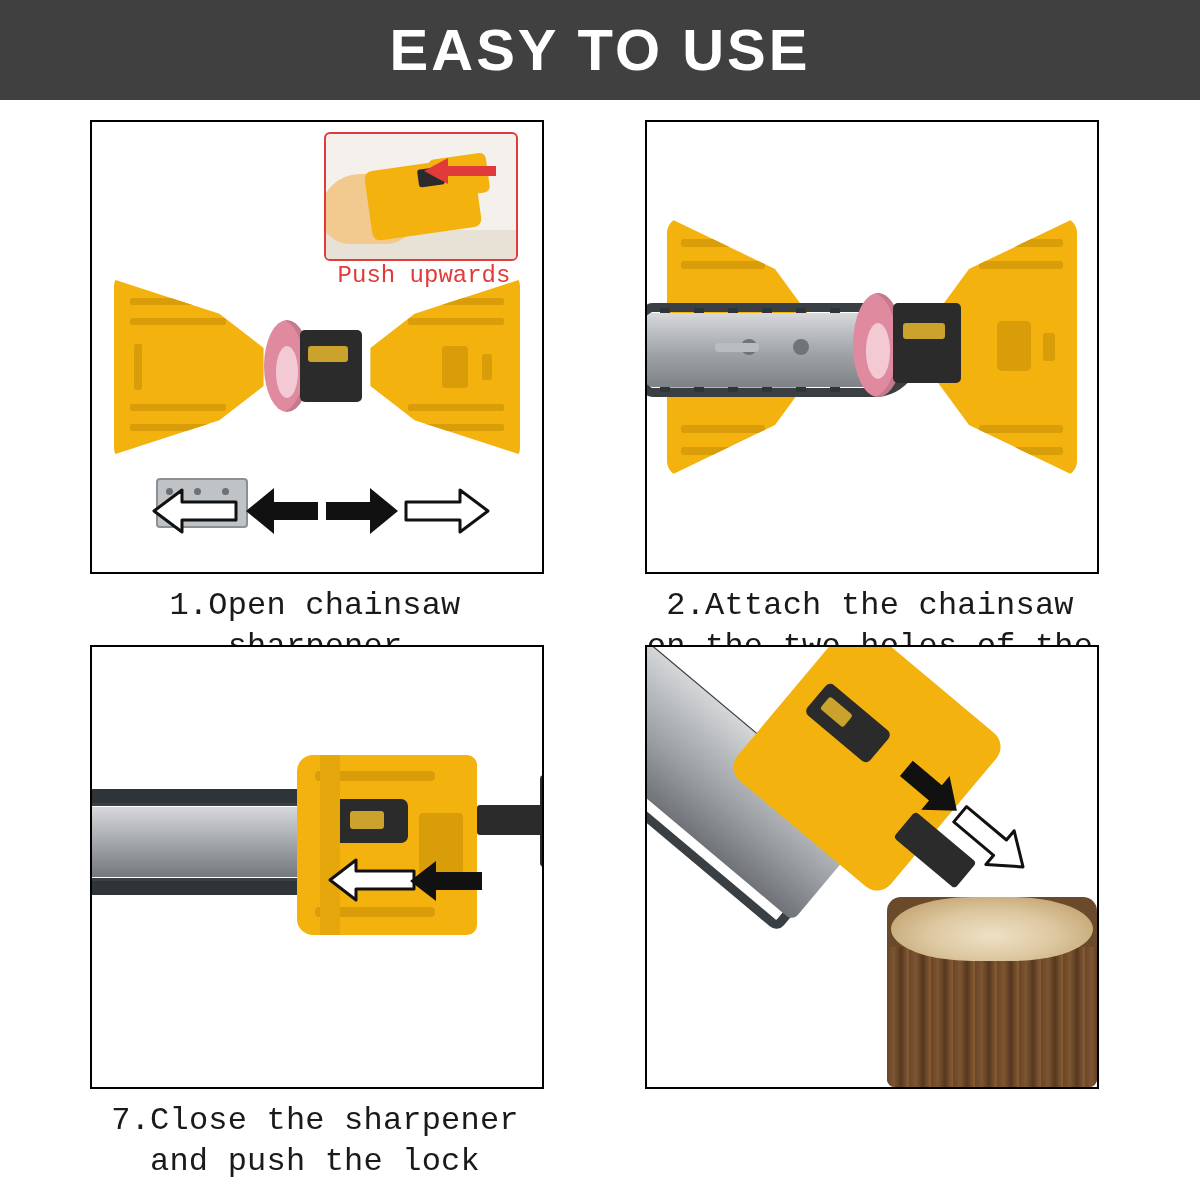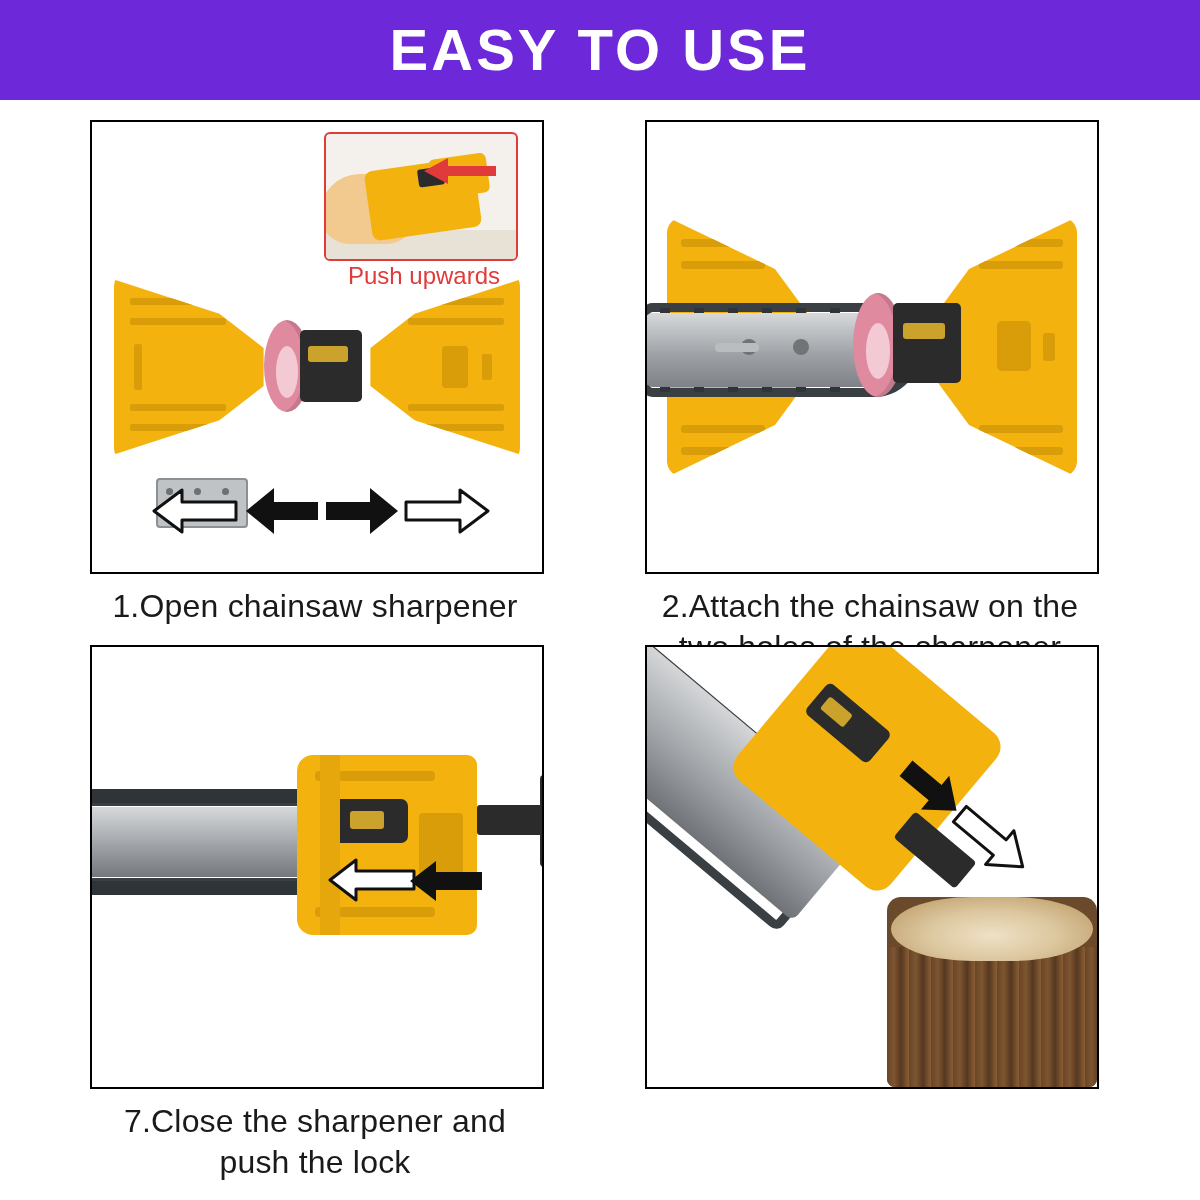--- a/index.html
+++ b/index.html
@@ -7,36 +7,36 @@
     width:1200px;height:1200px;
     background:#ffffff;
     font-family:"Liberation Sans", sans-serif;
     overflow:hidden;
   }
   .page{position:relative;width:1200px;height:1200px;}
 
   
   .header{
     position:absolute;left:0;top:0;width:1200px;height:100px;
-    background:#6d28d9;
+    background:#404040;
     display:flex;align-items:center;justify-content:center;
   }
   .header-title{
     color:#ffffff;
     font-size:58px;
     font-weight:bold;
     letter-spacing:3px;
     line-height:1;
   }
 
   
   .grid{
     position:absolute;left:0;top:100px;width:1200px;height:1100px;
   }
-  .cell{position:absolute;}
+  .cell{position:absolute;font-family:Liberation Mono, monospace;}
   .cell-1{left:90px;  top:20px;  width:450px; height:530px;}
   .cell-2{left:645px; top:20px;  width:450px; height:530px;}
   .cell-3{left:90px;  top:545px; width:450px; height:540px;}
   .cell-4{left:645px; top:545px; width:450px; height:540px;}
 
   .panel{
     position:relative;
     width:100%;
     height:450px;
     border:2px solid #000000;

